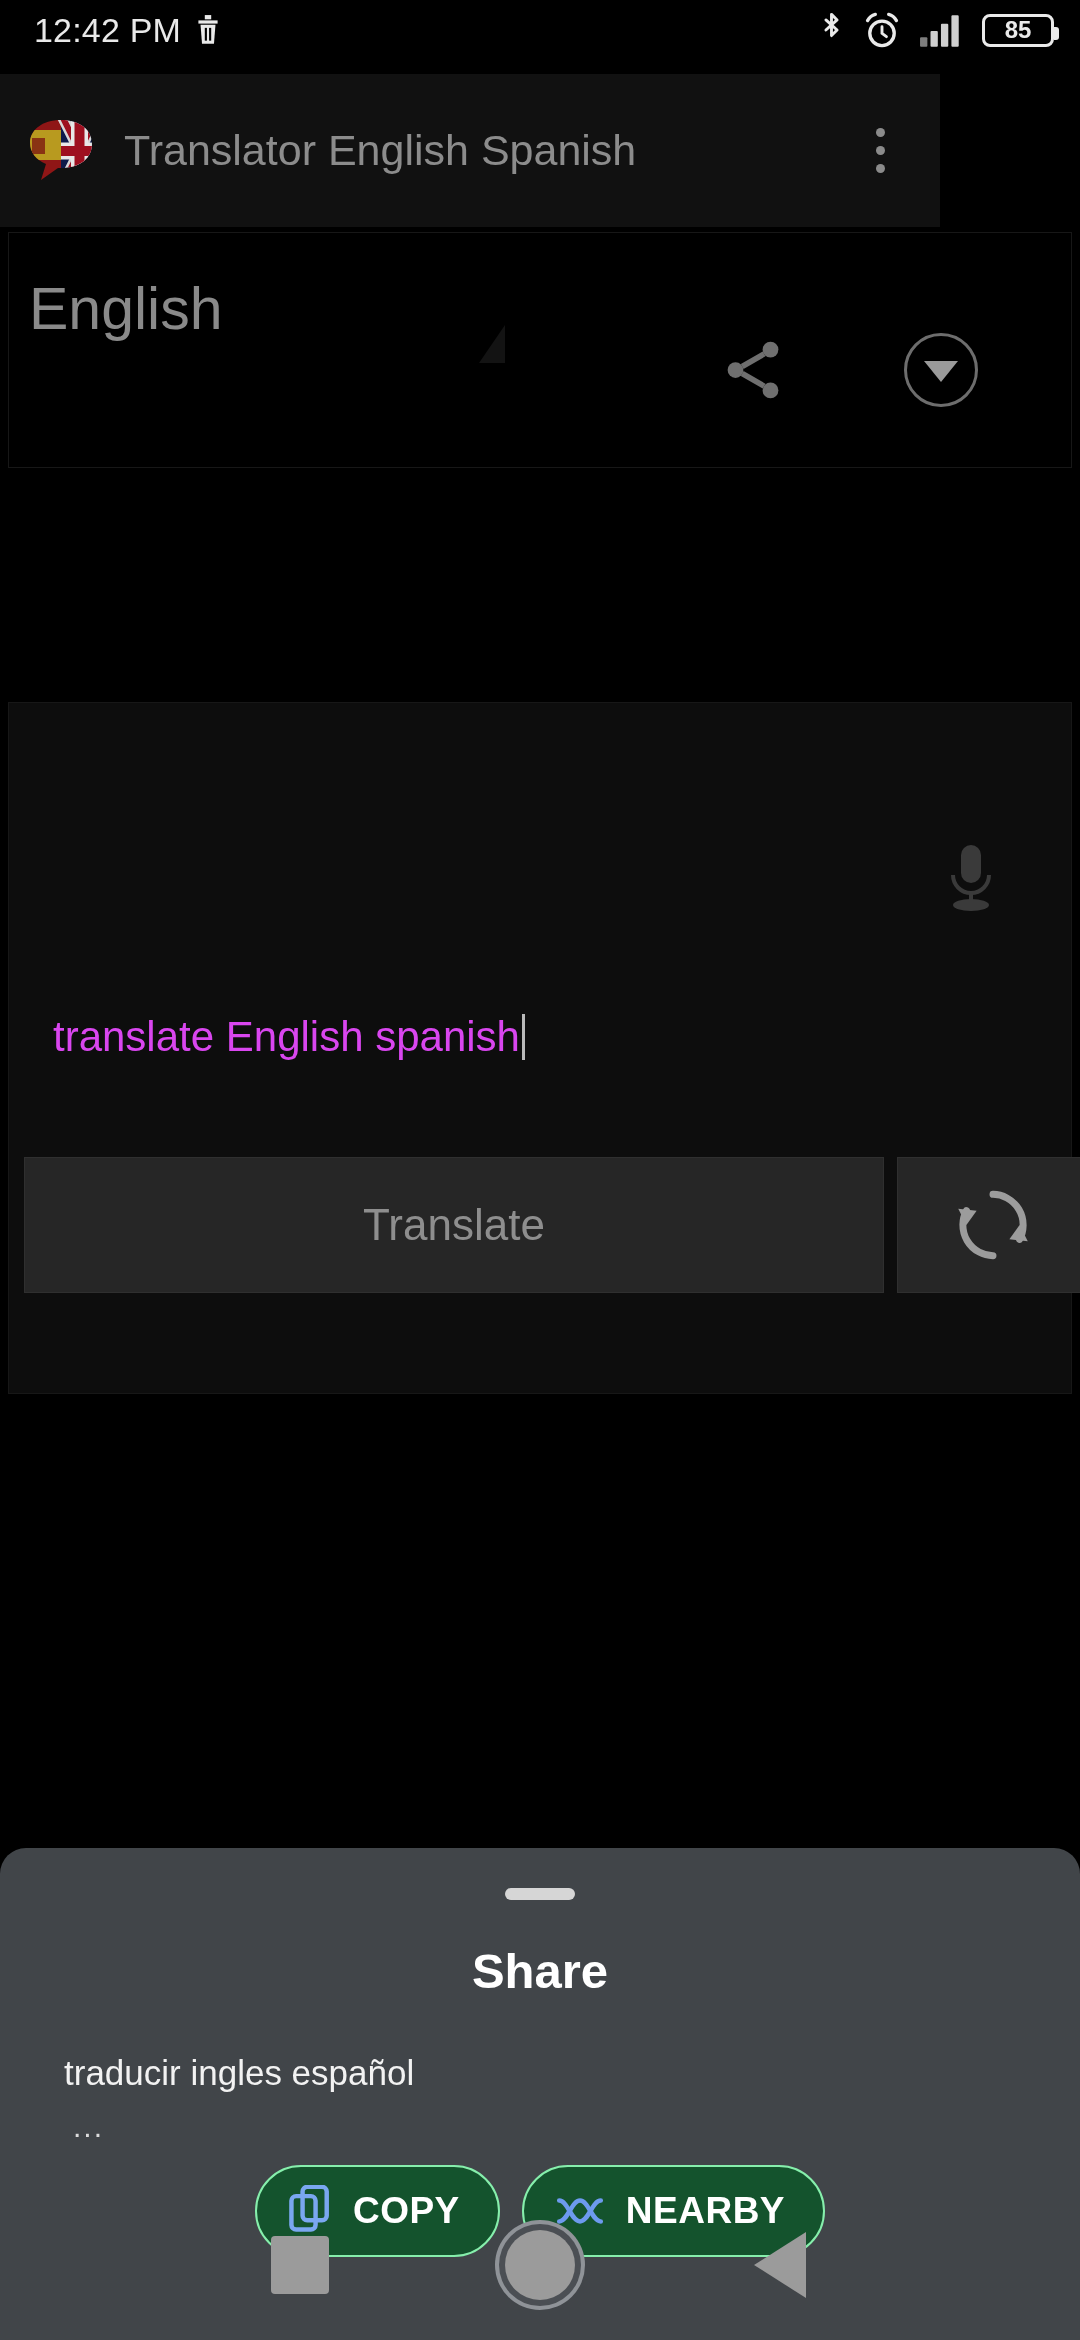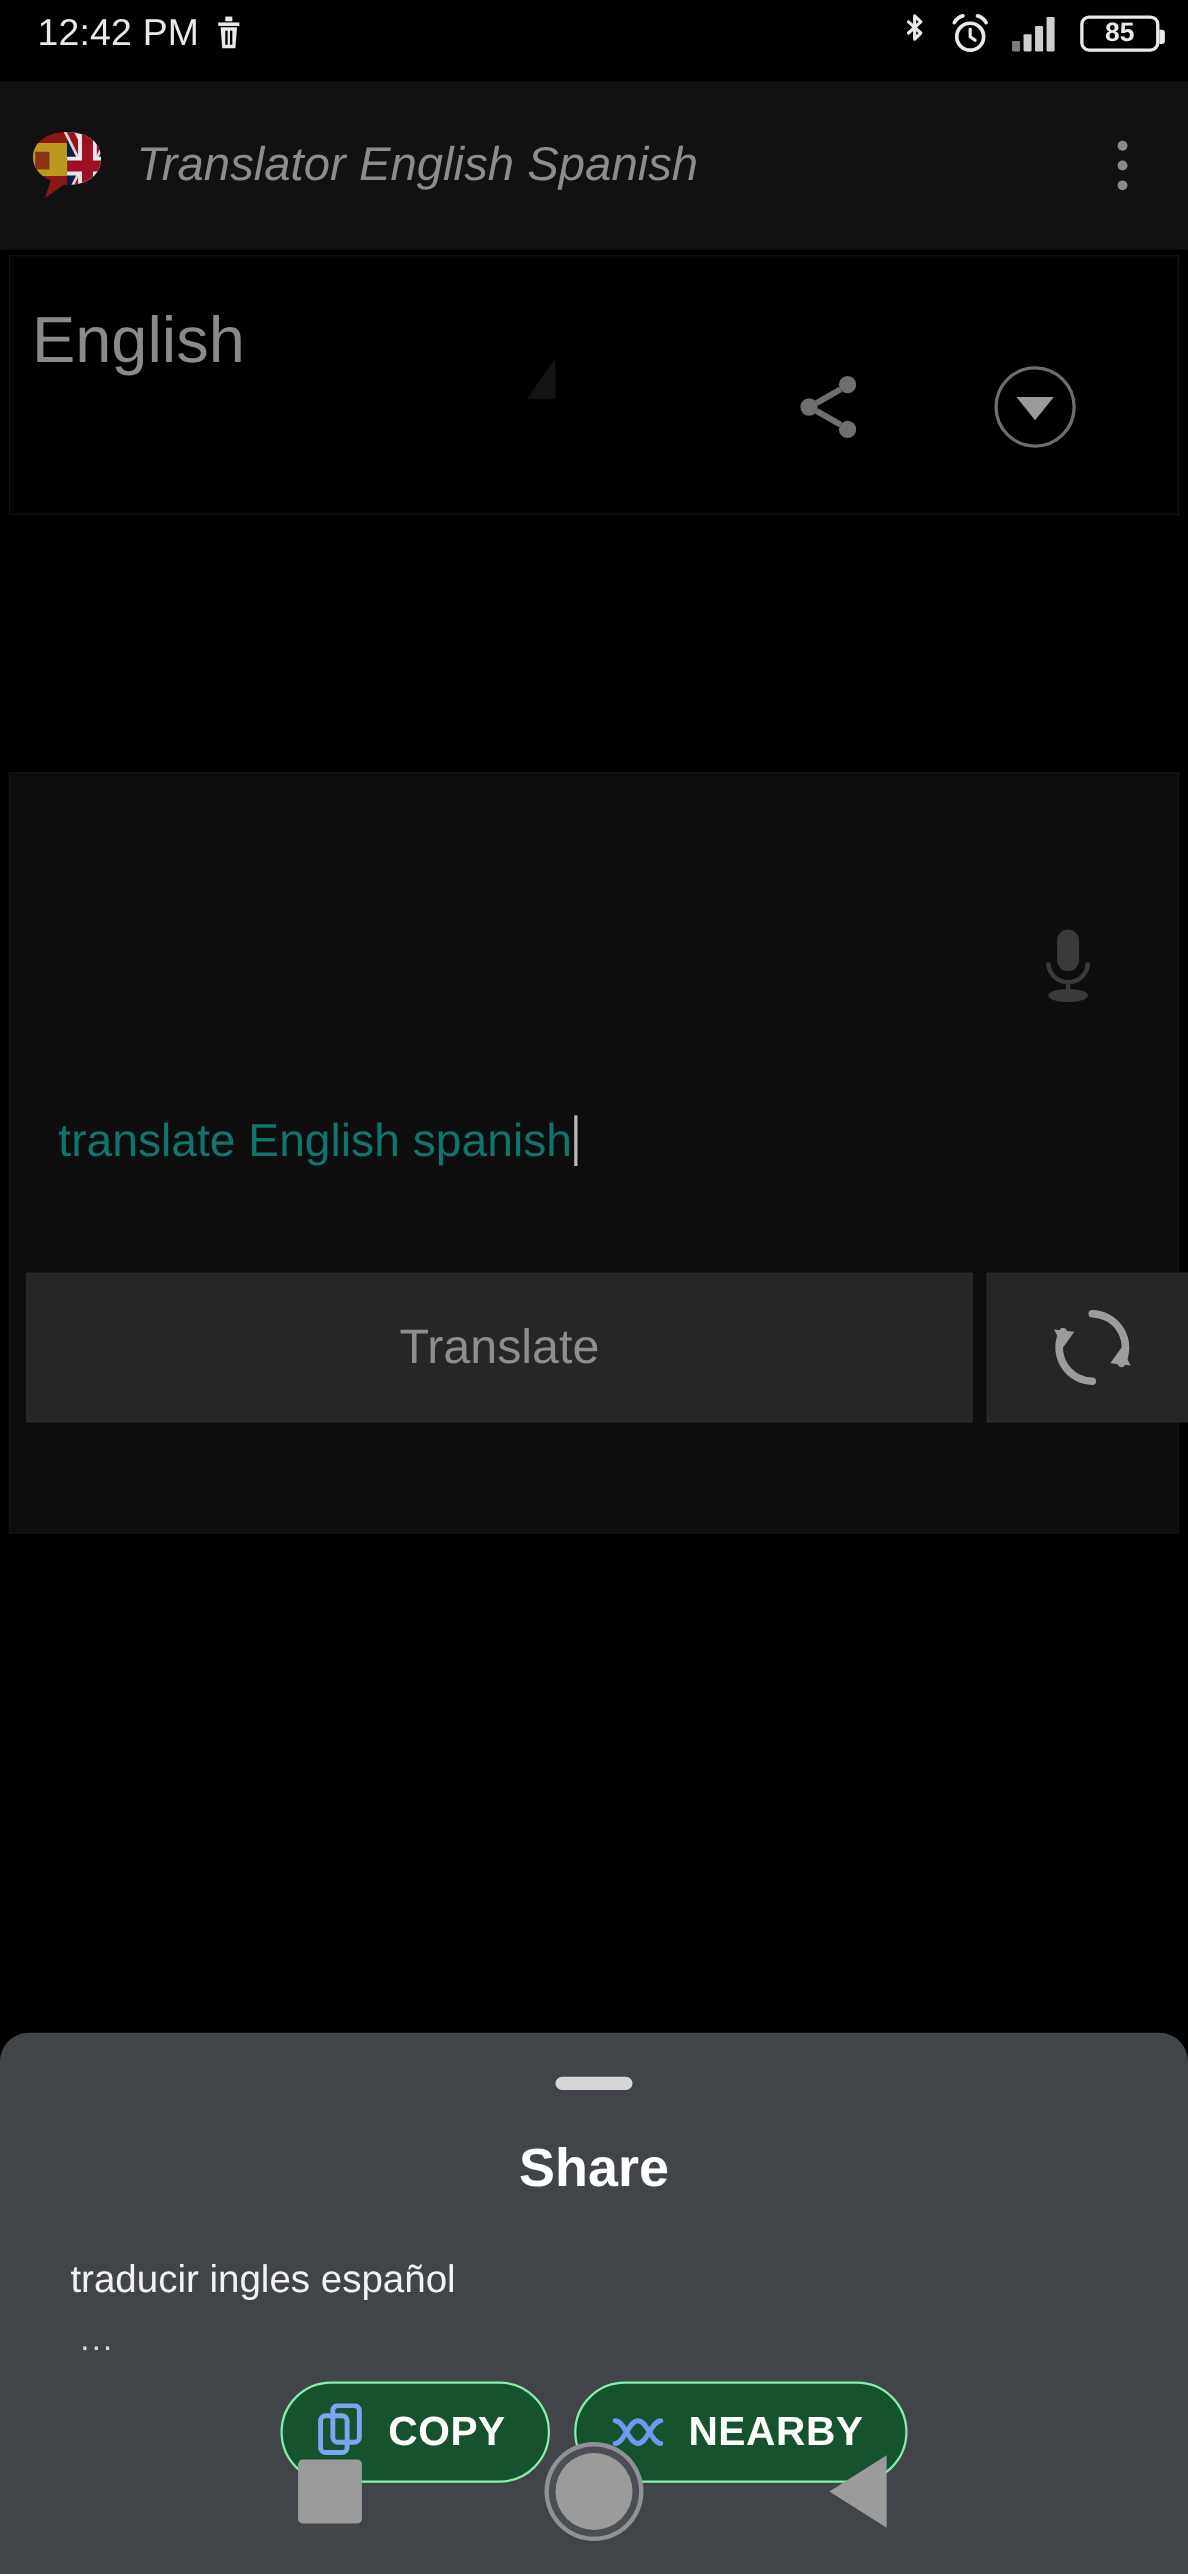--- a/index.html
+++ b/index.html
@@ -27,22 +27,22 @@
     height:33px; padding:0 9px; min-width:72px; justify-content:center;
   }
   .batt::after {
     content:""; position:absolute; right:-8px; top:10px;
     width:5px; height:13px; background:#eaeaea; border-radius:0 3px 3px 0;
   }
   .batt span { color:#eaeaea; font-size:24px; font-weight:bold; line-height:1;text-align:right; }
 
   
   .appbar {
-    position:absolute; top:74px; left:0; width:1080px; height:153px;
-    background:#111111; display:flex; align-items:center; padding:0 28px 0 24px;font-style:italic;
+    position:absolute; top:74px; left:0; width:940px; height:153px;
+    background:#111111; display:flex; align-items:center; padding:0 28px 0 24px;
   }
   .app-icon { width:74px; height:74px; position:relative; flex:0 0 auto; }
   .app-title {
     color:#8c8c8c; font-size:43px; margin-left:26px; font-weight:400;
     white-space:nowrap;
   }
   .overflow { margin-left:auto; width:64px; height:74px;
     display:flex; flex-direction:column; align-items:center;
     justify-content:center; gap:9px; }
   .overflow i { width:9px; height:9px; border-radius:50%; background:#8b8b8b; display:block; }
@@ -75,21 +75,21 @@
   .drop-circle::after{
     content:"";width:0;height:0;border-left:17px solid transparent;
     border-right:17px solid transparent;border-top:21px solid #9a9a9a;
     margin-top:2px;
   }
 
   .text-area {
     background:#0d0d0d; border:1px solid #171717; position:relative;
   }
   .ta-text {
-    position:absolute; left:44px; color:#0f766e; font-size:42px;
+    position:absolute; left:44px; color:#d946ef; font-size:42px;
     white-space:nowrap;
   }
   .caret {
     display:inline-block; width:3px; height:46px; background:#b9b9b9;
     vertical-align:-9px; margin-left:2px;
   }
   .mic { position:absolute; right:74px; }
   .playbtn {
     position:absolute; right:58px;
     width:0;height:0;border-left:60px solid #6f6f6f;

